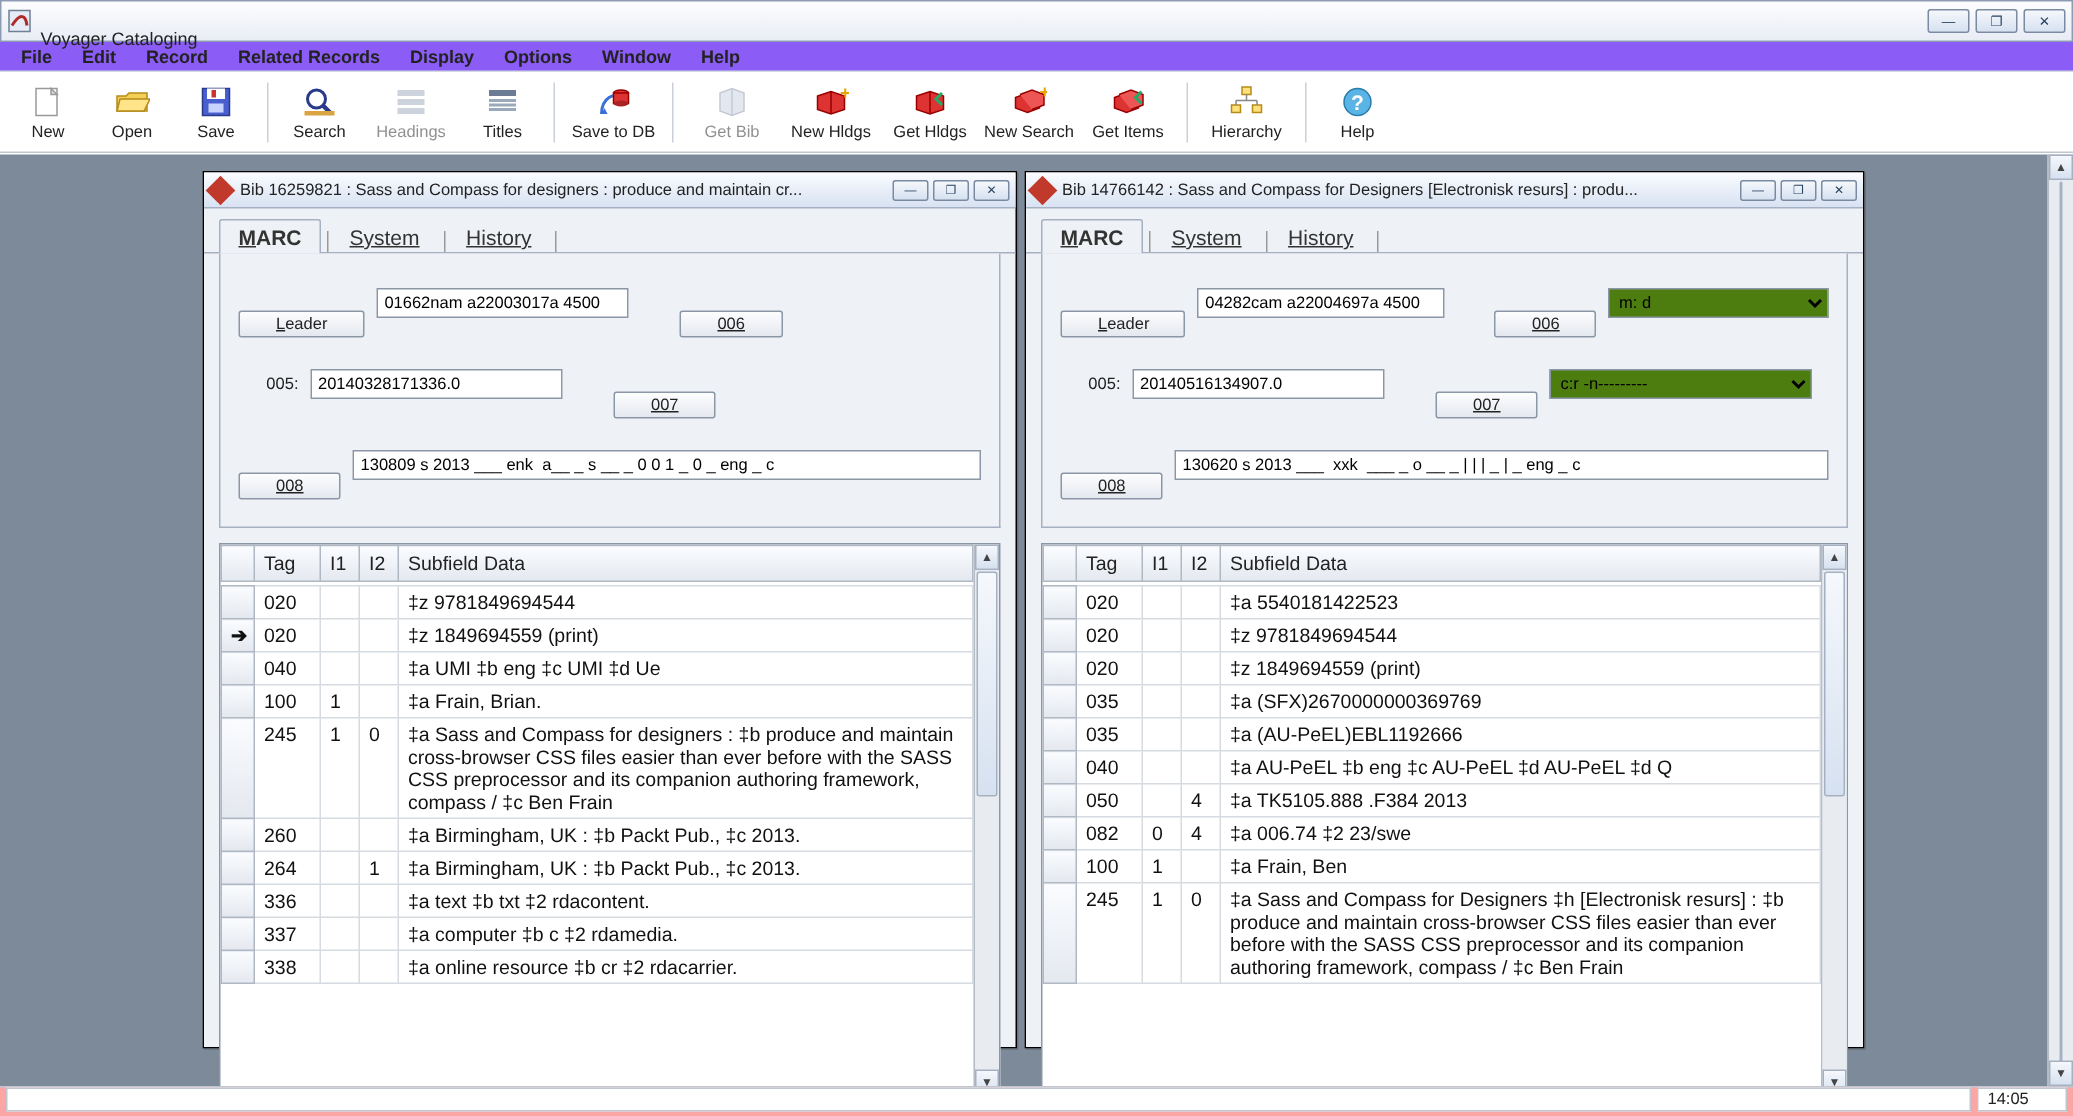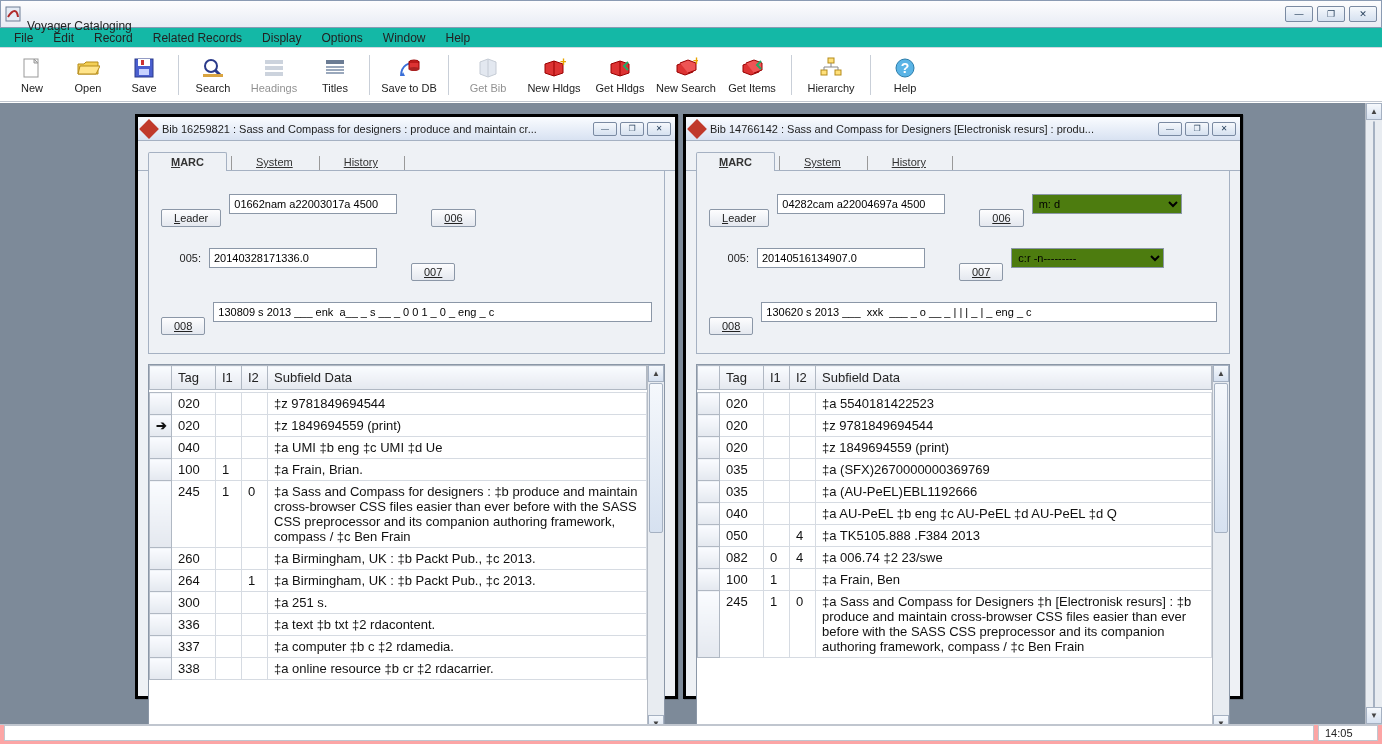--- a/index.html
+++ b/index.html
@@ -4,55 +4,55 @@
 <style>
 * { box-sizing: border-box; margin: 0; padding: 0; font-family: "Segoe UI", Tahoma, sans-serif; }
 body { background: #fff; font-size: 11px; overflow: hidden; width: 1382px; height: 744px; }
 
 .titlebar { height: 28px; background: linear-gradient(#fdfdfe,#e8ecf4); border: 1px solid #8a9bb3; display: flex; align-items: center; padding: 0 4px; }
 .titlebar .appicon { width: 16px; height: 16px; margin-right: 6px; display: inline-block; }
 .titlebar .title { flex: 1; font-size: 12px; color: #222; margin-top: 24px; }
 .winbtns { display: flex; gap: 4px; }
 .winbtn { width: 28px; height: 16px; border: 1px solid #7a8aa2; border-radius: 2px; background: linear-gradient(#f5f8fc,#d6e1f0); display: flex; align-items: center; justify-content: center; font-size: 9px; color: #29425e; cursor: default;}
 
-.menubar { height: 20px; display: flex; align-items: center; padding: 0 6px; gap: 4px; background: #14b8a6; border-bottom: 1px solid #d2d8e1;}
+.menubar { height: 20px; display: flex; align-items: center; padding: 0 6px; gap: 4px; background: #8b5cf6; border-bottom: 1px solid #d2d8e1; font-weight: bold;}
 .menuitem { padding: 2px 8px; font-size: 12px; color: #222; cursor: default;}
 
 .toolbar { height: 54px; background: #fff; border-bottom: 1px solid #c0c6cf; display: flex; align-items: center; padding: 2px 6px; gap: 4px;}
 .toolbtn { width: 52px; height: 48px; display: flex; flex-direction: column; align-items: center; justify-content: center; gap: 2px; border-radius: 2px; cursor: default;}
 .toolbtn-wide { width: 62px; }
 .toolbtn.disabled { opacity: 0.5; }
 .toolbtn .ticon { width: 24px; height: 24px; display: flex; align-items: center; justify-content: center; font-size: 18px;}
 .toolbtn .tlabel { font-size: 11px; color: #222;}
 .toolsep { width: 1px; height: 40px; background: #c9cfd8; margin: 0 4px;}
 
 .mdi { position: absolute; top: 103px; left: 0; right: 0; bottom: 20px; background: #7d8a99; overflow: hidden;}
 .mdi-scroll { position:absolute; right:0; top:0; bottom:0; width:17px; background:#e8ecf1; border-left:1px solid #b6bcc5; display:flex; flex-direction:column; align-items:center;}
 .sbtn { height:17px; width:100%; background:linear-gradient(#f5f8fc,#d6e1f0); border:1px solid #a5b1c2; display:flex;align-items:center;justify-content:center;font-size:8px;color:#444;}
 .strack{flex:1; background:#e8ecf1;}
 
-.childwin { position: absolute; background: #eef1f5; border: 3px solid #000000; box-shadow: 1px 1px 0 rgba(0,0,0,0.15);}
+.childwin { position: absolute; background: #eef1f5; border: 1px solid #000000; box-shadow: 1px 1px 0 rgba(0,0,0,0.15);}
 .childwin.left { left: 135px; top: 11px; width: 543px; height: 585px;}
 .childwin.right { left: 683px; top: 11px; width: 560px; height: 585px;}
 
 .ctitle { height: 24px; background: linear-gradient(#fafcff,#d8e2f2); border-bottom: 1px solid #a5b1c2; display: flex; align-items: center; padding: 0 4px;}
 .ctitle .cicon { width: 14px; height: 14px; background: #c0392b; transform: rotate(45deg); margin-right: 6px;}
 .ctitle .ctext { flex: 1; font-size: 11px; color: #222; white-space: nowrap; overflow: hidden; text-overflow: ellipsis;}
 .ctitle .cw { display:flex; gap:3px;}
 .ctitle .cbtn { width:24px; height:14px; border:1px solid #7a8aa2; border-radius:2px; background:linear-gradient(#f5f8fc,#d6e1f0); display:flex;align-items:center;justify-content:center;font-size:8px;color:#29425e;}
 
 .tabs { height: 24px; display: flex; align-items: flex-end; padding: 0 10px; margin-top: 6px; border-bottom: 1px solid #a5b1c2;}
-.tab { padding: 3px 22px; font-size: 11px; color: #333; border: 1px solid #a5b1c2; border-bottom: none; background: #e6ebf2; margin-right: 2px; border-radius: 2px 2px 0 0; position:relative; top:1px;}
+.tab { padding: 3px 12px; font-size: 14px; color: #333; border: 1px solid #a5b1c2; border-bottom: none; background: #e6ebf2; margin-right: 2px; border-radius: 2px 2px 0 0; position:relative; top:1px;}
 .tab.active { background: #eef1f5; font-weight: bold;}
 .tab u { text-decoration: underline; }
 .tabsep { width:1px; height:14px; background:#999; margin:0 2px;}
 
 .form-area { padding: 10px 12px; border: 1px solid #a5b1c2; border-top:none; margin: 0 10px; background:#eef1f5;}
 .frow { display: flex; align-items: center; gap: 8px; margin-bottom: 8px;}
-.btn3d { padding: 2px 12px; background: linear-gradient(#fdfdfe,#e4e8ef); border: 1px solid #8b97a7; border-radius: 2px; font-size: 11px; color:#222; min-width:40px; text-align:center;margin-top:28px;}
+.btn3d { padding: 2px 24px; background: linear-gradient(#fdfdfe,#e4e8ef); border: 1px solid #8b97a7; border-radius: 2px; font-size: 11px; color:#222; min-width:40px; text-align:center;margin-top:28px;}
 .btn3d u { text-decoration: underline;}
 .inp { border: 1px solid #8b97a7; background: #fff; padding: 2px 4px; font-size: 11px; height: 20px;}
 .inp.w210{width:168px;} .inp.w1{flex:1;}
 .sel { border: 1px solid #8b97a7; background: #4d7c0f; padding: 1px 2px; font-size: 11px; height: 20px;}
 .label-005 { font-size:11px; color:#222; width:40px; text-align:right;}
 
 .grid-wrap { margin: 10px; border: 1px solid #8b97a7; background: #fff; height: 386px; position: relative; padding-left: 36px;}
 .grid { width: 100%; border-collapse: collapse; table-layout: fixed;}
 .grid th { background: linear-gradient(#fafcff,#e4e8ef); border: 1px solid #b0b8c3; font-size: 13px; font-weight: normal; padding: 4px 6px; text-align: left; color: #222;}
 .grid td { border: 1px solid #d6dbe2; font-size: 13px; padding: 3px 6px; vertical-align: top; color: #111;}
@@ -364,27 +364,20 @@
               </tr>
               <tr>
                 <td class="row-hdr arrow-cell"></td>
                 <td>264</td>
                 <td></td>
                 <td>1</td>
                 <td>‡a Birmingham, UK : ‡b Packt Pub., ‡c 2013.</td>
               </tr>
               <tr>
                 <td class="row-hdr arrow-cell"></td>
-                <td>300</td>
-                <td></td>
-                <td></td>
-                <td>‡a 251 s.</td>
-              </tr>
-              <tr>
-                <td class="row-hdr arrow-cell"></td>
                 <td>336</td>
                 <td></td>
                 <td></td>
                 <td>‡a text ‡b txt ‡2 rdacontent.</td>
               </tr>
               <tr>
                 <td class="row-hdr arrow-cell"></td>
                 <td>337</td>
                 <td></td>
                 <td></td>
@@ -433,21 +426,21 @@
           <input class="inp w210" value="04282cam a22004697a 4500" style="">
           <div style="width:18px"></div>
           <div class="btn3d"><u>006</u></div>
           <select class="sel" style="width:150px"><option>m:       d</option></select>
         </div>
         <div class="frow">
           <div class="label-005">005:</div>
           <input class="inp w210" value="20140516134907.0" style="">
           <div style="width:18px"></div>
           <div class="btn3d"><u>007</u></div>
-          <select class="sel" style="width:153px"><option>c:r -n---------</option></select>
+          <select class="sel" style="width:175px"><option>c:r -n---------</option></select>
         </div>
         <div class="frow">
           <div class="btn3d"><u>008</u></div>
           <input class="inp w1" value="130620 s 2013 ___  xxk  ___ _ o __ _ | | | _ | _ eng _ c" style="">
         </div>
       </div>
       <div class="grid-wrap">
         <div class="grid-head">
           <table class="grid">
             <colgroup>

